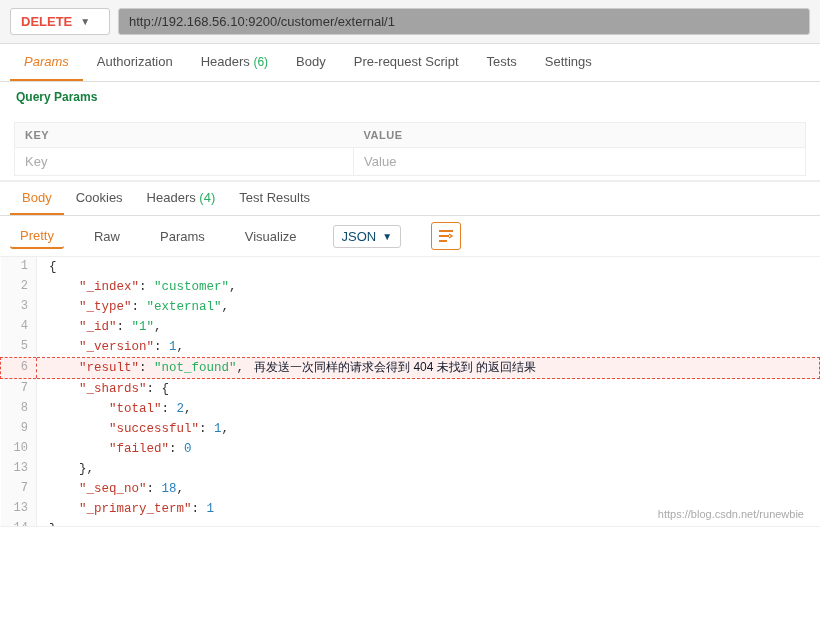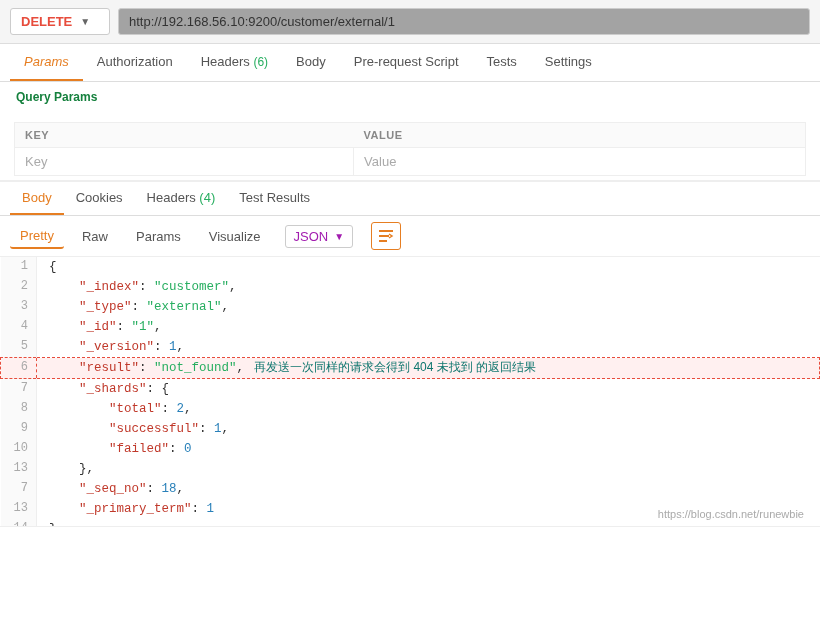--- a/index.html
+++ b/index.html
@@ -130,21 +130,21 @@
       color: #27ae60;
     }
 
     
     .format-bar {
       display: flex;
       align-items: center;
       padding: 6px 10px;
       background: #fff;
       border-bottom: 1px solid #eee;
-      gap: 8px;
+      gap: 20px;
     }
     .fmt-btn {
       padding: 4px 10px;
       font-size: 13px;
       cursor: pointer;
       color: #555;
       border-radius: 3px;
       border: none;
       background: transparent;
     }
@@ -153,21 +153,21 @@
       color: #e67e22;
       border-bottom: 2px solid #e67e22;
     }
     .json-select {
       display: flex;
       align-items: center;
       border: 1px solid #ccc;
       border-radius: 3px;
       padding: 3px 8px;
       font-size: 13px;
-      color: #a21caf;
+      color: #0c4a6e;
       background: #fff;
       cursor: pointer;
       margin-left: 6px;
     }
     .json-select .chevron { margin-left: 6px; font-size: 10px; }
     .wrap-icon {
       margin-left: 10px;
       width: 30px;
       height: 28px;
       display: flex;
@@ -214,21 +214,21 @@
     }
     .key { color: #c0392b; }
     .str-val { color: #27ae60; }
     .num-val { color: #2980b9; }
     .punc { color: #333; }
 
     .highlight-row td { background: #fff0f0; border: 1px dashed #e74c3c; }
     .highlight-row .line-num { background: #fff0f0; border: 1px dashed #e74c3c; }
 
     .annotation {
-      color: #0f766e;
+      color: #0f172a;
       font-family: Arial, sans-serif;
       font-size: 12px;
       margin-left: 10px;
     }
 
     .watermark {
       position: absolute;
       bottom: 6px;
       right: 16px;
       font-size: 11px;

